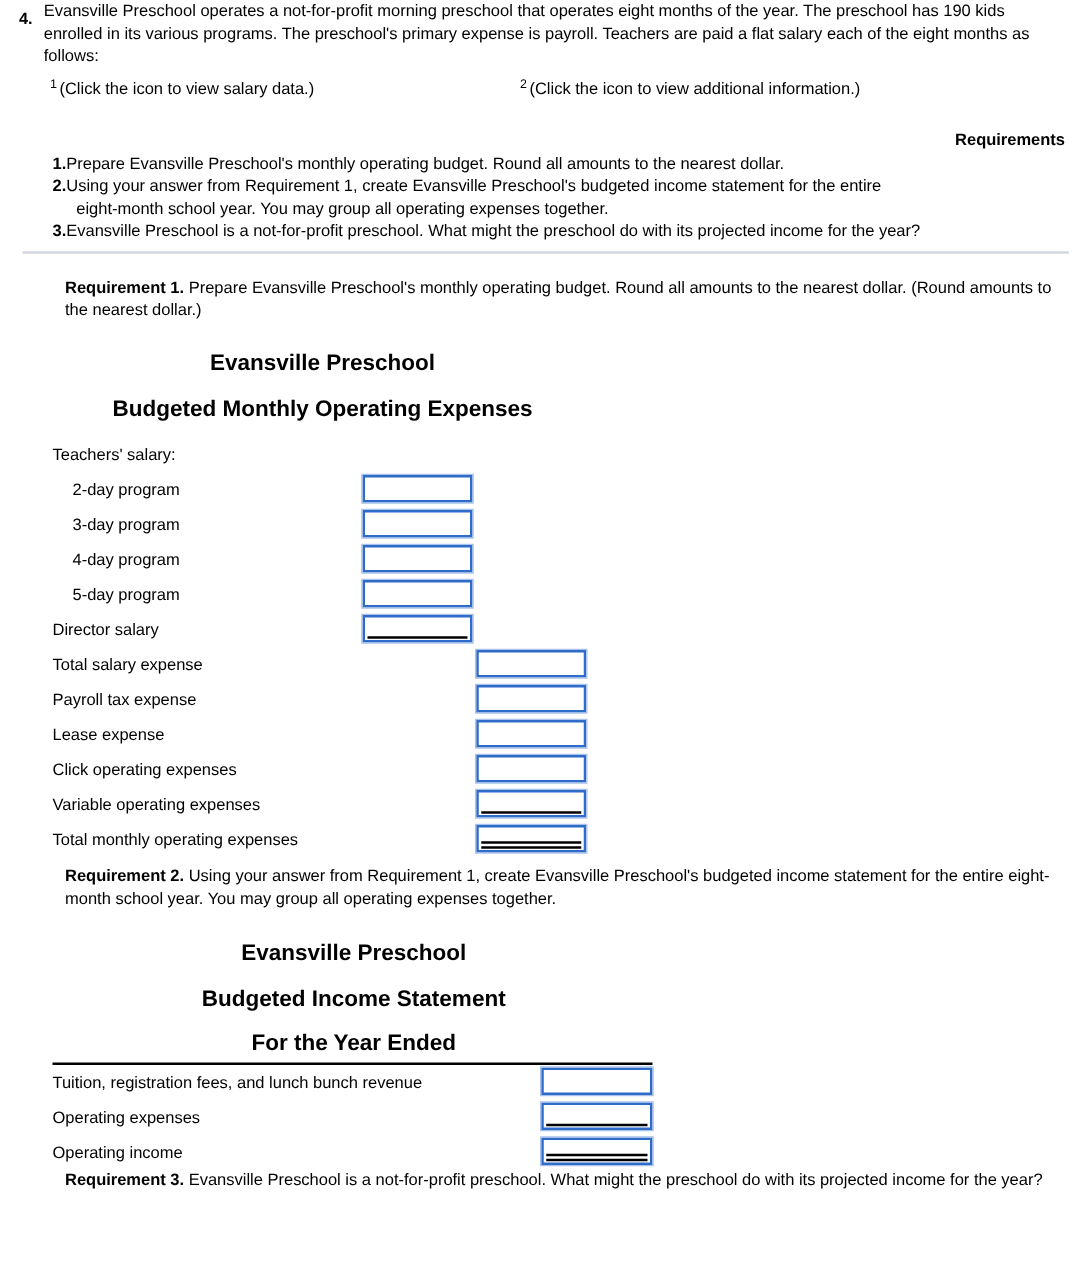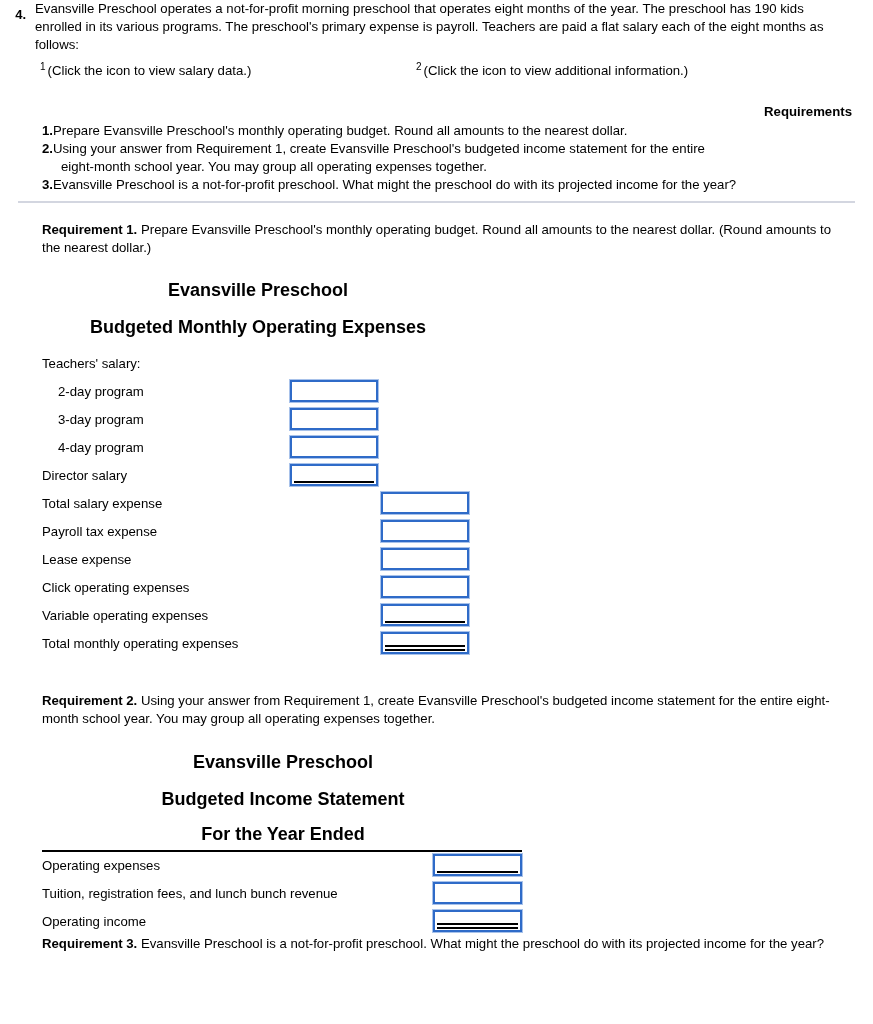--- a/index.html
+++ b/index.html
@@ -105,21 +105,21 @@
     left: 18px;
     top: 201px;
     width: 837px;
     height: 2px;
     background: #d3d6e0;
   }
 
   
   .req-para {
     position: absolute;
-    left: 42px;
+    left: 52px;
     width: 806px;
   }
   .req-para b { font-weight: bold; }
   #req1-para { top: 221px; }
   #req2-para { top: 692px; }
   #req3-para { top: 935px; }
 
   
   .sheet { position: absolute; }
   #budget-sheet { left: 0px; top: 278px; width: 560px; }
@@ -292,20 +292,30 @@
           <td class="lbl indent">4-day program</td>
           <td>
             <div class="cellbox-wrap">
               <div class="cellbox" style="width: 88px;"><input type="text" style=""></div>
             </div>
           </td>
           <td></td>
         </tr>
         <tr style="height: 28px;">
           <td></td>
+          <td class="lbl indent">5-day program</td>
+          <td>
+            <div class="cellbox-wrap">
+              <div class="cellbox" style="width: 88px;"><input type="text" style=""></div>
+            </div>
+          </td>
+          <td></td>
+        </tr>
+        <tr style="height: 28px;">
+          <td></td>
           <td class="lbl">Director salary</td>
           <td>
             <div class="cellbox-wrap">
               <div class="cellbox" style="width: 88px;"><input type="text" style=""><div class="uline"></div></div>
             </div>
           </td>
           <td></td>
         </tr>
         <tr style="height: 28px;">
           <td></td>
@@ -382,33 +392,33 @@
   <div class="table-rule"></div>
   <table class="grid">
     <colgroup>
       <col style="width:42px">
       <col style="width:391px">
       <col style="width:91px">
     </colgroup>
     <tbody id="income-rows">
         <tr style="height: 28px;">
           <td></td>
+          <td class="lbl">Tuition, registration fees, and lunch bunch revenue</td>
+          <td>
+            <div class="cellbox-wrap">
+              <div class="cellbox" style="width: 89px;"><input type="text" style=""></div>
+            </div>
+          </td>
+        </tr>
+        <tr style="height: 28px;">
+          <td></td>
           <td class="lbl">Operating expenses</td>
           <td>
             <div class="cellbox-wrap">
               <div class="cellbox" style="width: 89px;"><input type="text" style=""><div class="uline"></div></div>
-            </div>
-          </td>
-        </tr>
-        <tr style="height: 28px;">
-          <td></td>
-          <td class="lbl">Tuition, registration fees, and lunch bunch revenue</td>
-          <td>
-            <div class="cellbox-wrap">
-              <div class="cellbox" style="width: 89px;"><input type="text" style=""></div>
             </div>
           </td>
         </tr>
         <tr style="height: 28px;">
           <td></td>
           <td class="lbl">Operating income</td>
           <td>
             <div class="cellbox-wrap">
               <div class="cellbox" style="width: 89px;"><input type="text" style=""><div class="uline"></div><div class="uline2"></div></div>
             </div>

